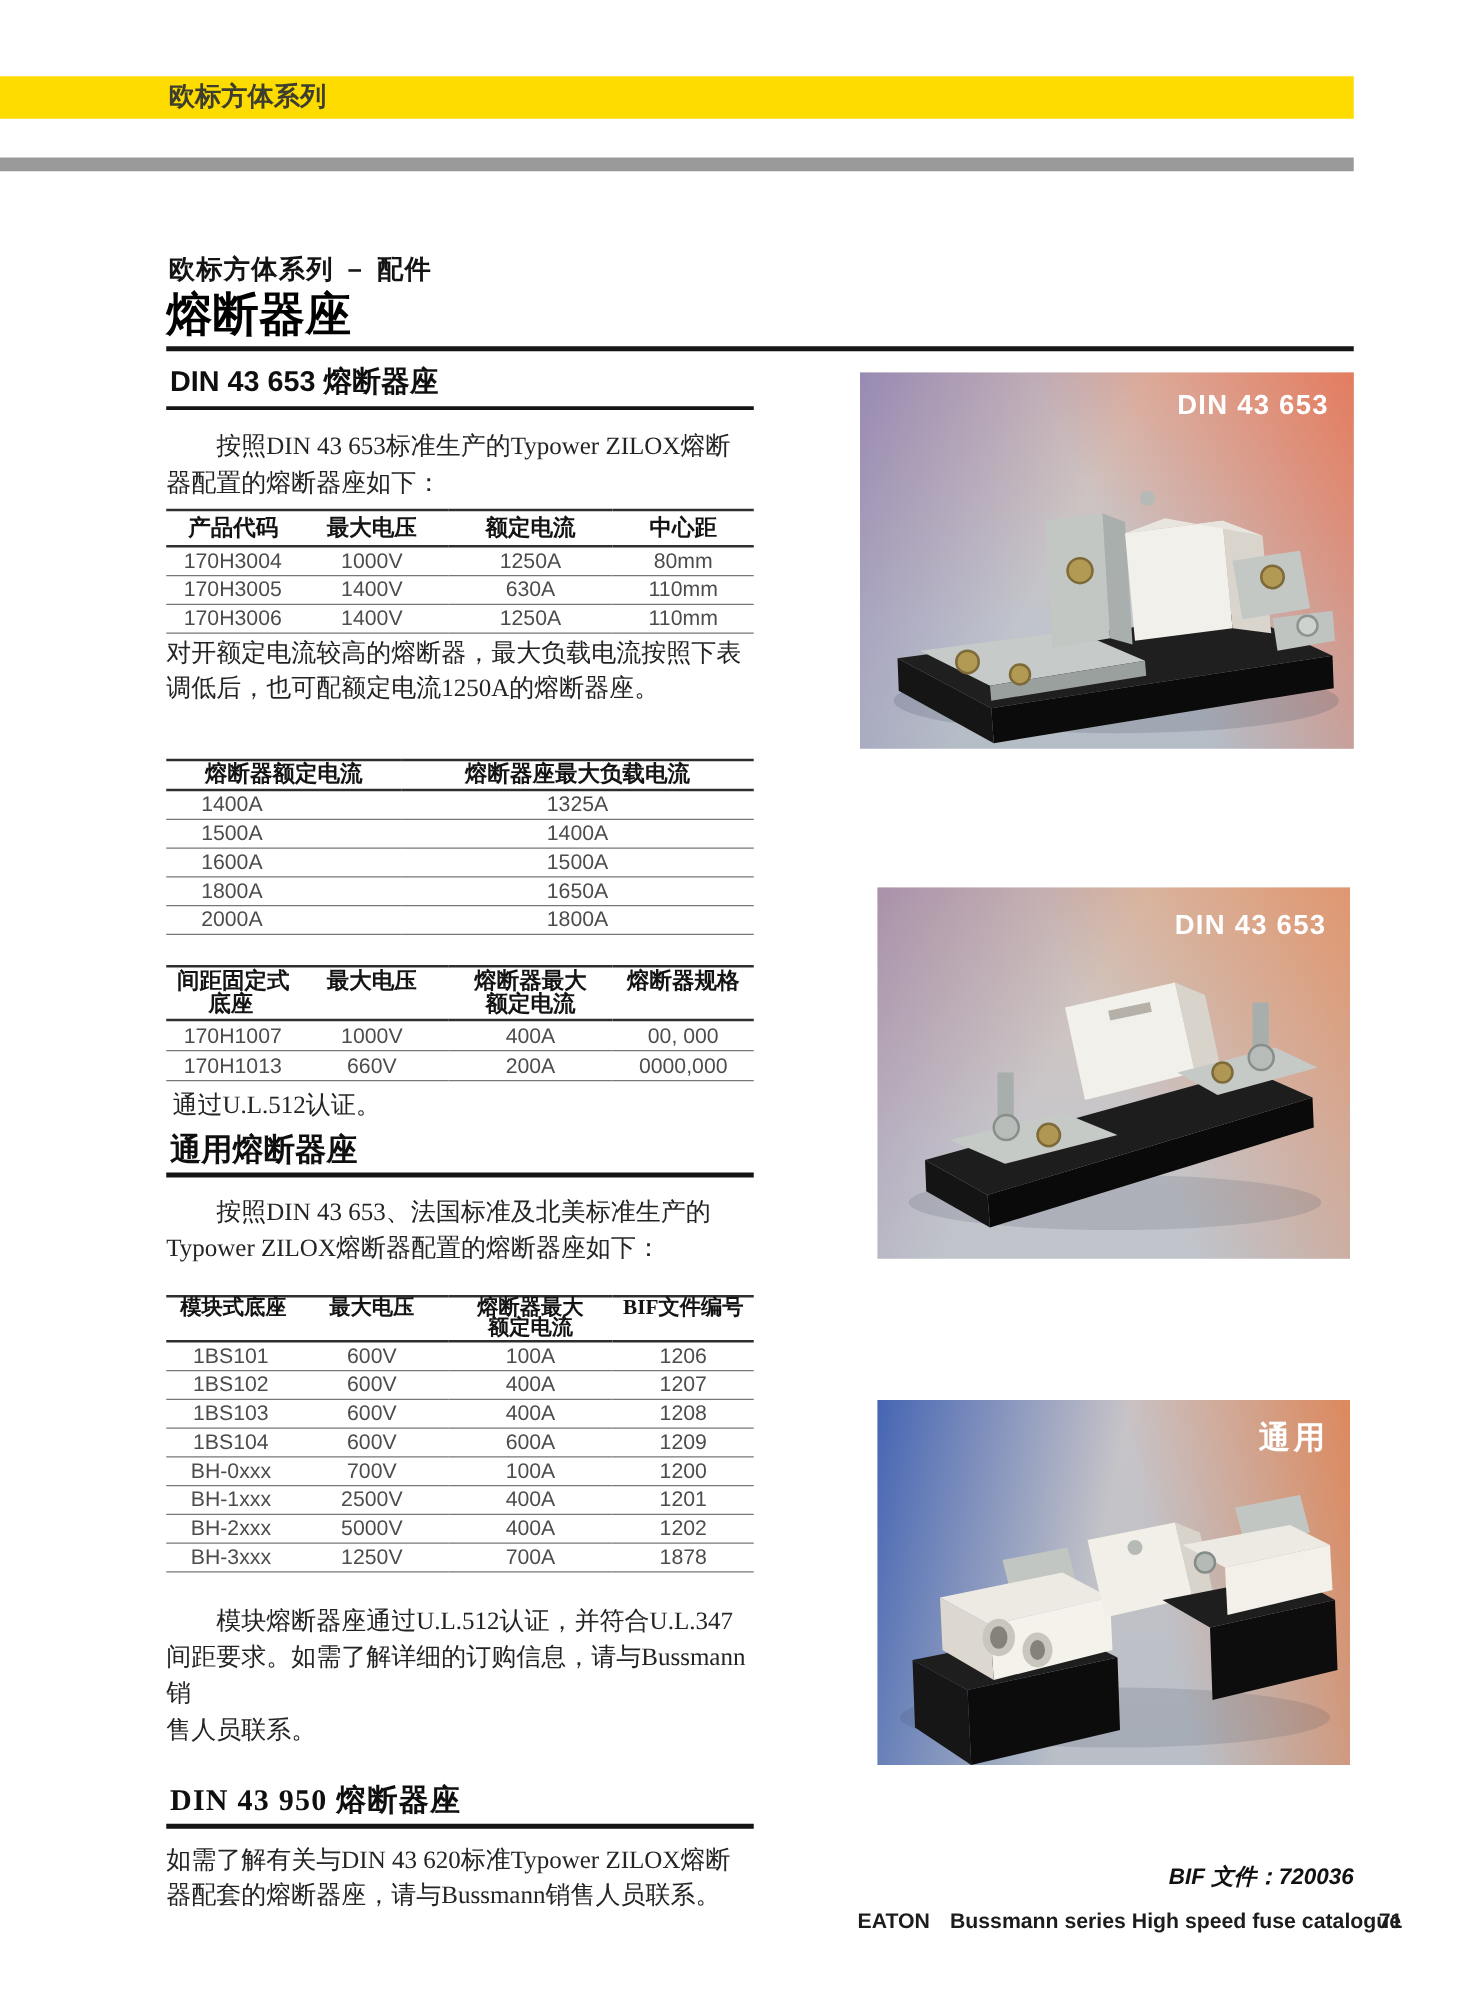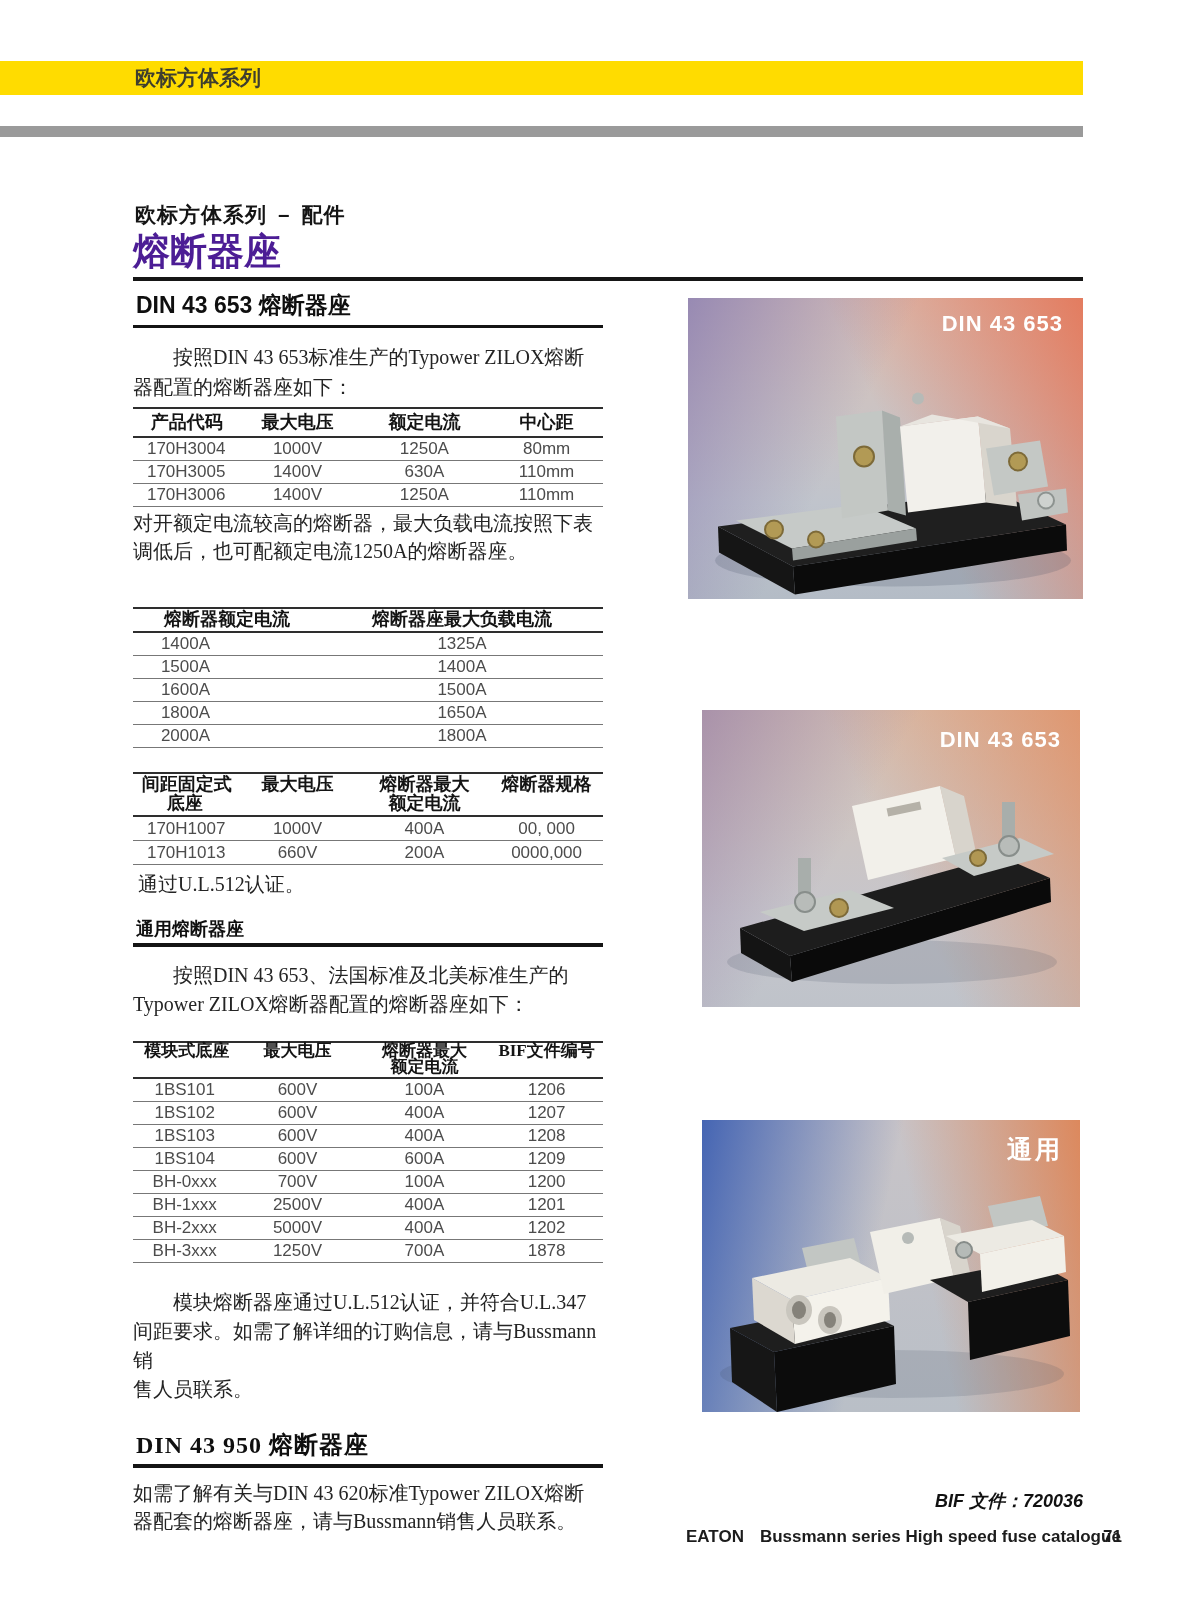--- a/index.html
+++ b/index.html
@@ -7,30 +7,30 @@
   .page{position:relative;width:1187px;height:1600px;background:#fff;overflow:hidden;border-radius:19px;}
 
   
   .band-yellow{position:absolute;left:0;top:61px;width:1083px;height:34px;background:#ffdc00;}
   .band-yellow .band-text{position:absolute;left:135px;top:0;line-height:34px;
     font-family:"Liberation Sans",sans-serif;font-weight:bold;font-size:21px;color:#3e3e2e;}
   .band-gray{position:absolute;left:0;top:126px;width:1083px;height:11px;background:#9a9a9a;}
 
   
   .kicker{position:absolute;left:135px;top:201px;font-weight:bold;font-size:21px;letter-spacing:1px;color:#141414;}
-  .page-title{position:absolute;left:133px;top:227px;font-weight:bold;font-size:37px;color:#4c1d95;}
+  .page-title{position:absolute;left:133px;top:227px;font-weight:bold;font-size:37px;color:#000000;}
   .title-rule{position:absolute;left:133px;top:277px;width:950px;height:4px;background:#161616;}
 
   
   .col{position:absolute;left:133px;top:285px;width:470px;}
 
   .h-din653{font-family:"Liberation Sans",sans-serif;font-weight:bold;font-size:23px;color:#0f0f0f;
     border-bottom:3px solid #141414;padding:0 0 4px 3px;margin:5px 0 0;}
-  .h-universal{font-weight:bold;font-size:18px;color:#0f0f0f;
-    border-bottom:4px solid #141414;padding:0 0 2px 3px;margin:20px 0 0;}
+  .h-universal{font-weight:bold;font-size:25px;color:#0f0f0f;
+    border-bottom:4px solid #141414;padding:0 0 2px 3px;margin:6px 0 0;}
   .h-din620{font-weight:bold;font-size:24px;color:#0f0f0f;letter-spacing:1px;
     border-bottom:4px solid #141414;padding:0 0 3px 3px;margin:25px 0 0;}
 
   p{margin:0;font-size:20px;line-height:30px;color:#242424;white-space:pre-wrap;}
   .indent{text-indent:2em;}
   .p-intro1{margin-top:14px;}
   .p-note{margin-top:2px;line-height:28px;}
   .p-ul{margin-top:6px;line-height:26px;padding-left:5px;}
   .p-intro2{margin-top:14px;line-height:29px;}
   .p-note2{margin-top:25px;line-height:29px;}

